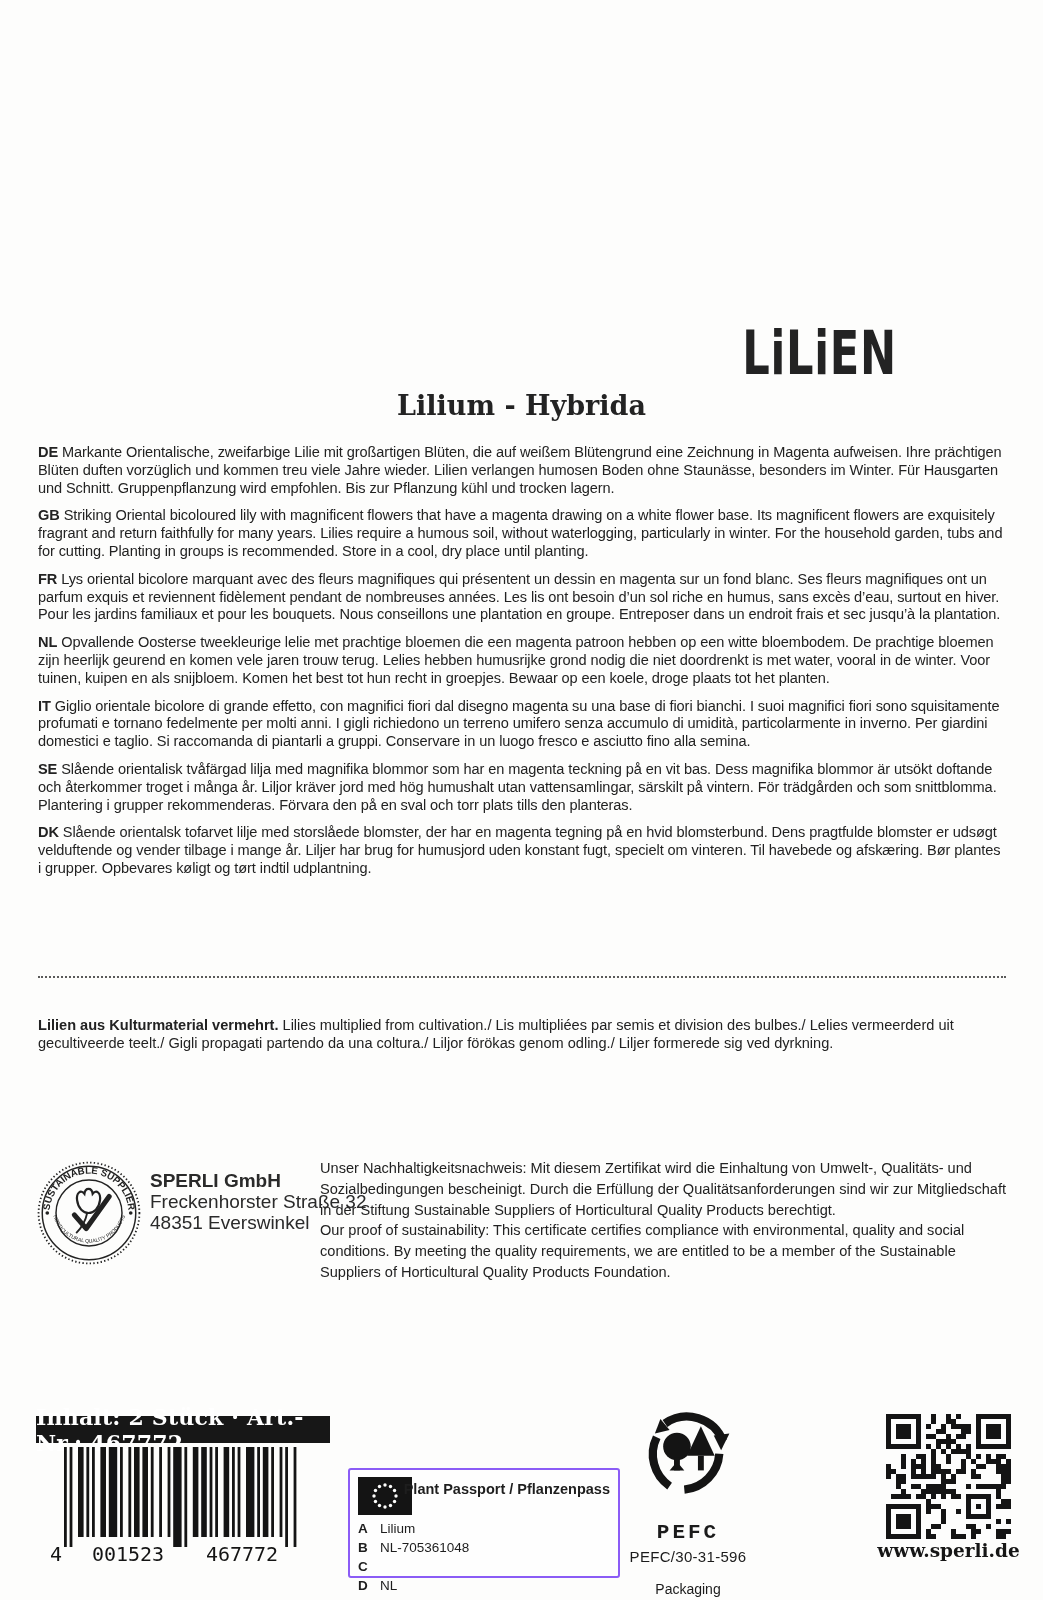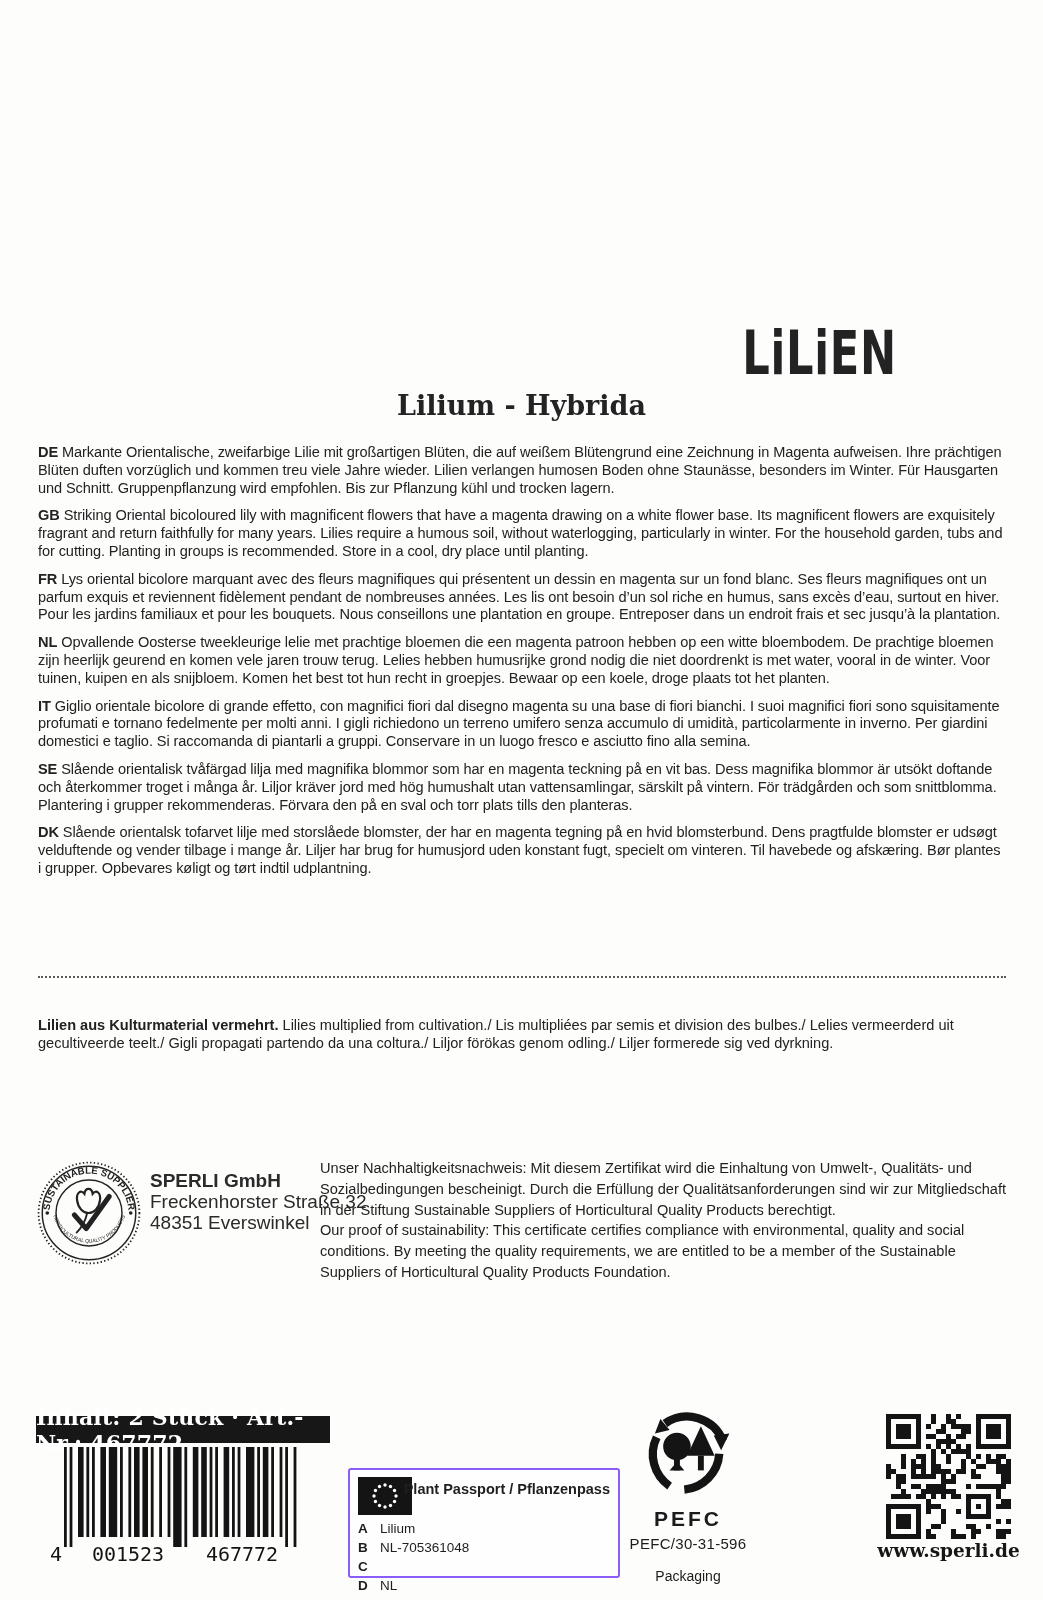--- a/index.html
+++ b/index.html
@@ -41,21 +41,21 @@
   .passport{top:1452px;left:348px;width:272px;height:110px;border:2px solid #8b5cf6;
             border-radius:3px;background:#fefefe;box-sizing:border-box;margin-top:16px;}
   .pp-flag{position:absolute;top:7px;left:8px;}
   .pp-title{position:absolute;top:11px;right:8px;font-weight:700;font-size:14.5px;color:#1e1e1e;}
   .pp-rows{position:absolute;top:52px;left:8px;right:8px;}
   .pp-row{display:flex;font-size:13.5px;line-height:13.5px;margin-bottom:5.5px;color:#1e1e1e;}
   .pp-key{font-weight:700;width:22px;}
   .pp-val{flex:1;}
 
   .pefc{top:1406px;left:628px;width:120px;text-align:center;color:#1b1b1b;}
-  .pefc-word{font-family:Liberation Sans, sans-serif;font-weight:700;font-size:21px;letter-spacing:3px;margin-top:5px;}
+  .pefc-word{font-family:Liberation Mono, monospace;font-weight:700;font-size:21px;letter-spacing:3px;margin-top:19px;}
   .pefc-code{font-size:15px;margin-top:4px;letter-spacing:0.3px;}
   .pefc-pkg{font-size:14px;margin-top:16px;}
 
   .qr{top:1414px;left:886px;width:125px;}
   .website{top:1540px;left:846px;width:205px;text-align:center;
            font-family:"DejaVu Serif",serif;font-weight:700;font-size:18.5px;color:#161616;}
 </style>
 </head>
 <body>
 

